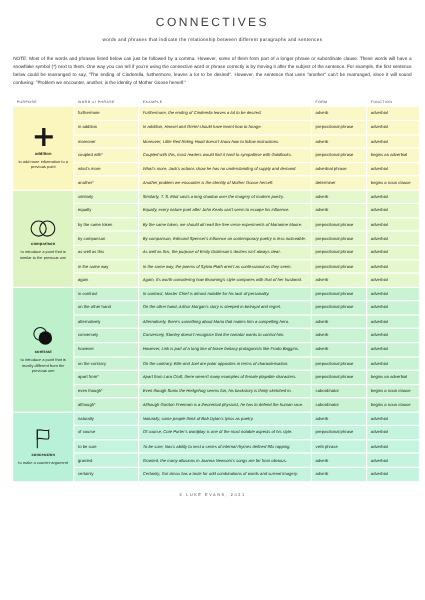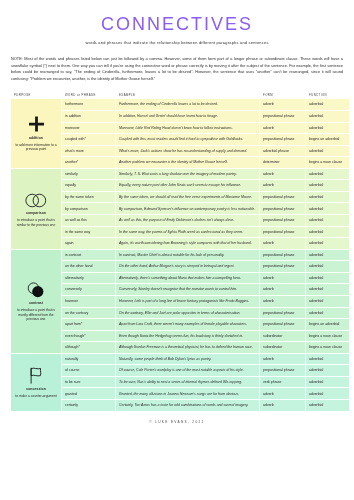--- a/index.html
+++ b/index.html
@@ -8,25 +8,25 @@
     background: #ffffff;
     font-family: "Liberation Sans", sans-serif;
     color: #231f20;
     overflow: hidden;
   }
   .page { width: 354px; height: 500px; padding: 0 10px; position: relative; }
 
   
   .title {
     text-align: center;
-    font-size: 18px;
+    font-size: 10px;
     letter-spacing: 2.0px;
     font-weight: 400;
     margin-top: 14px;
-    color: #8b5cf6;
+    color: #404040;
   }
   .subtitle {
     text-align: center;
     font-size: 3.9px;
     letter-spacing: 0.25px;
     margin-top: 5px;
     color: #2b2b2b;
   }
   .note {
     margin: 11px 1px 0 1px;

